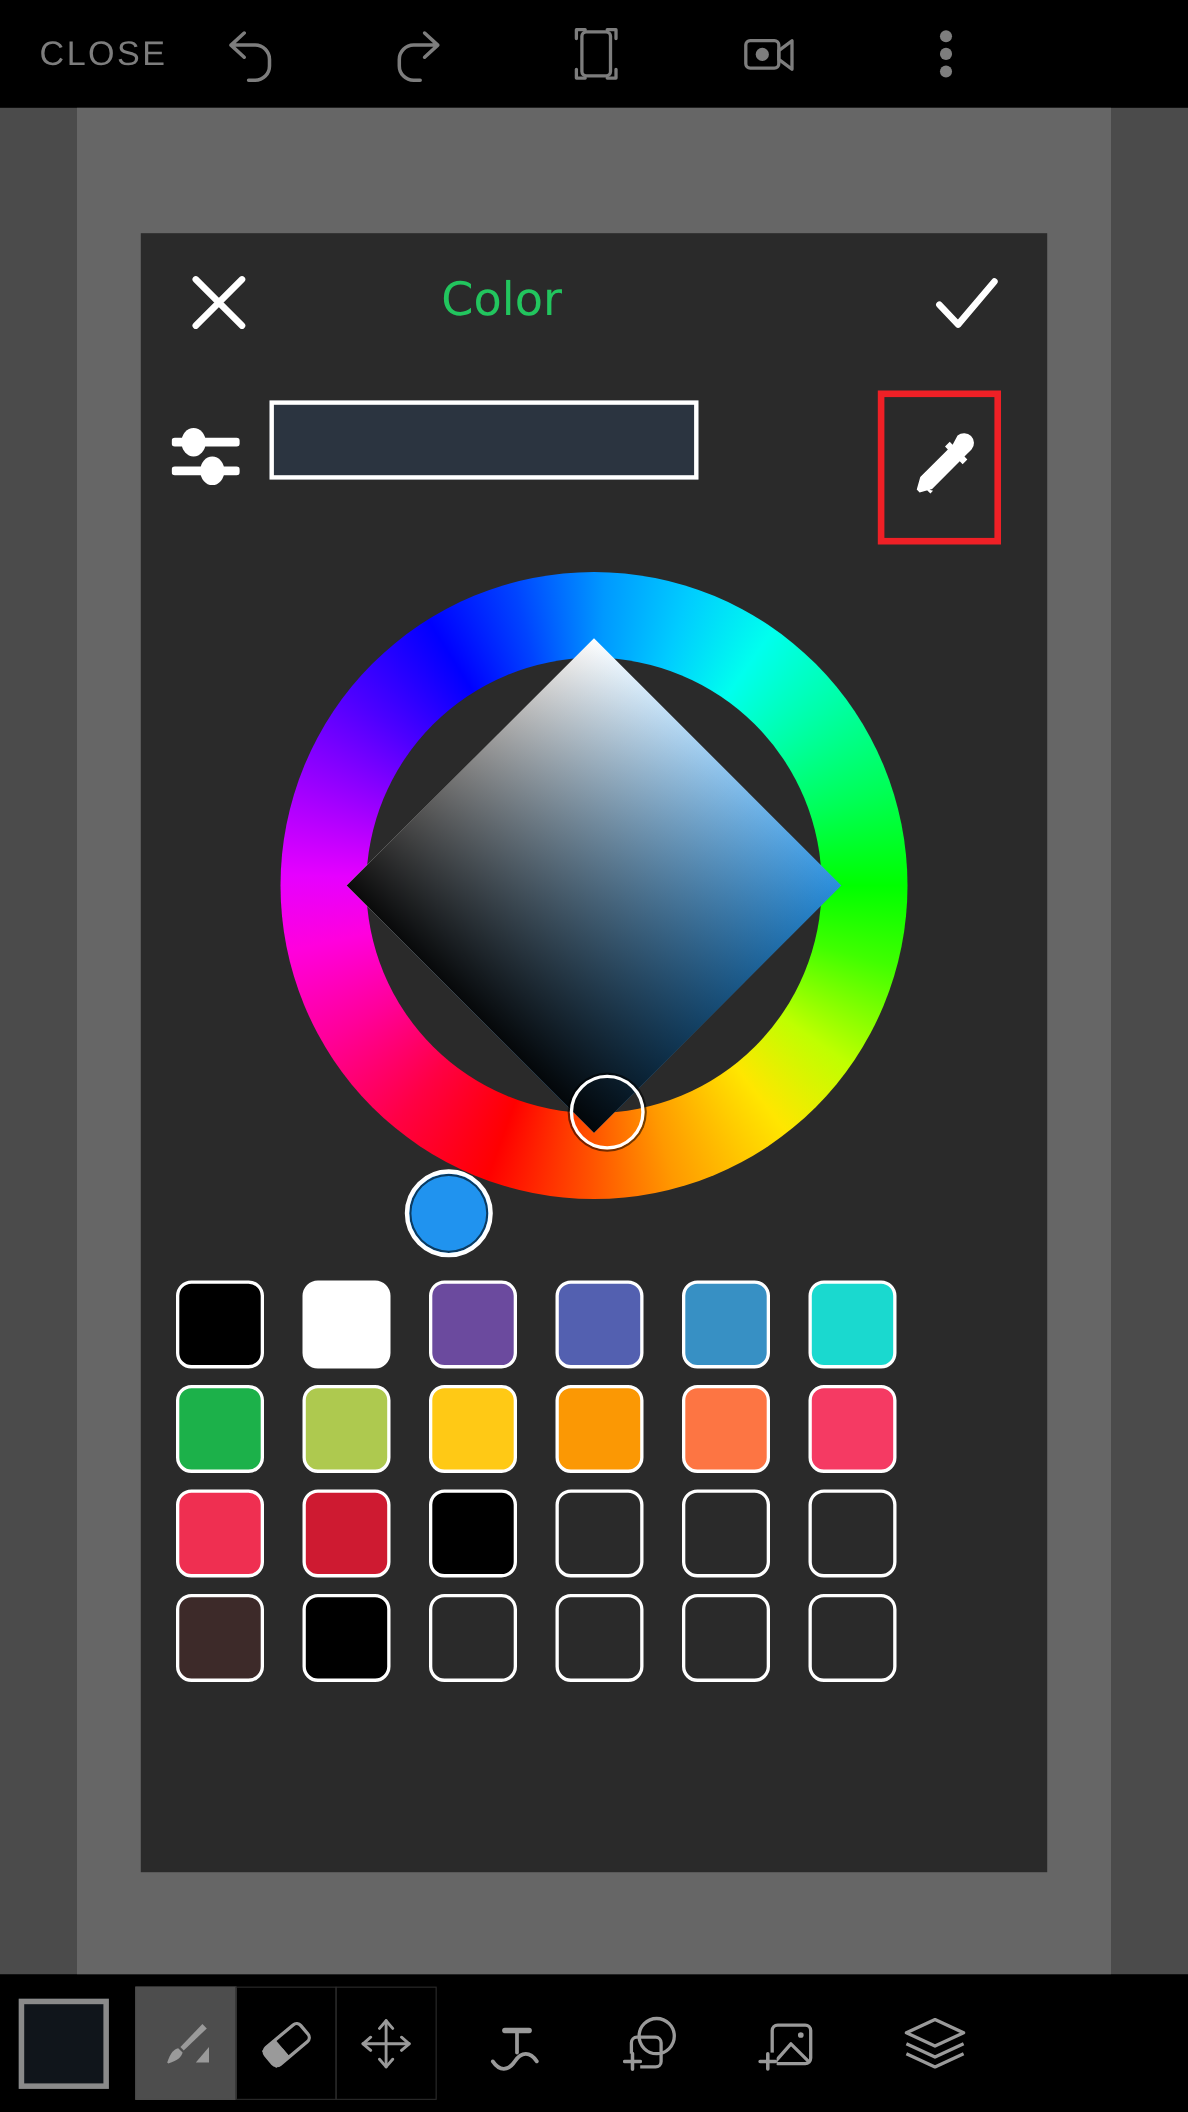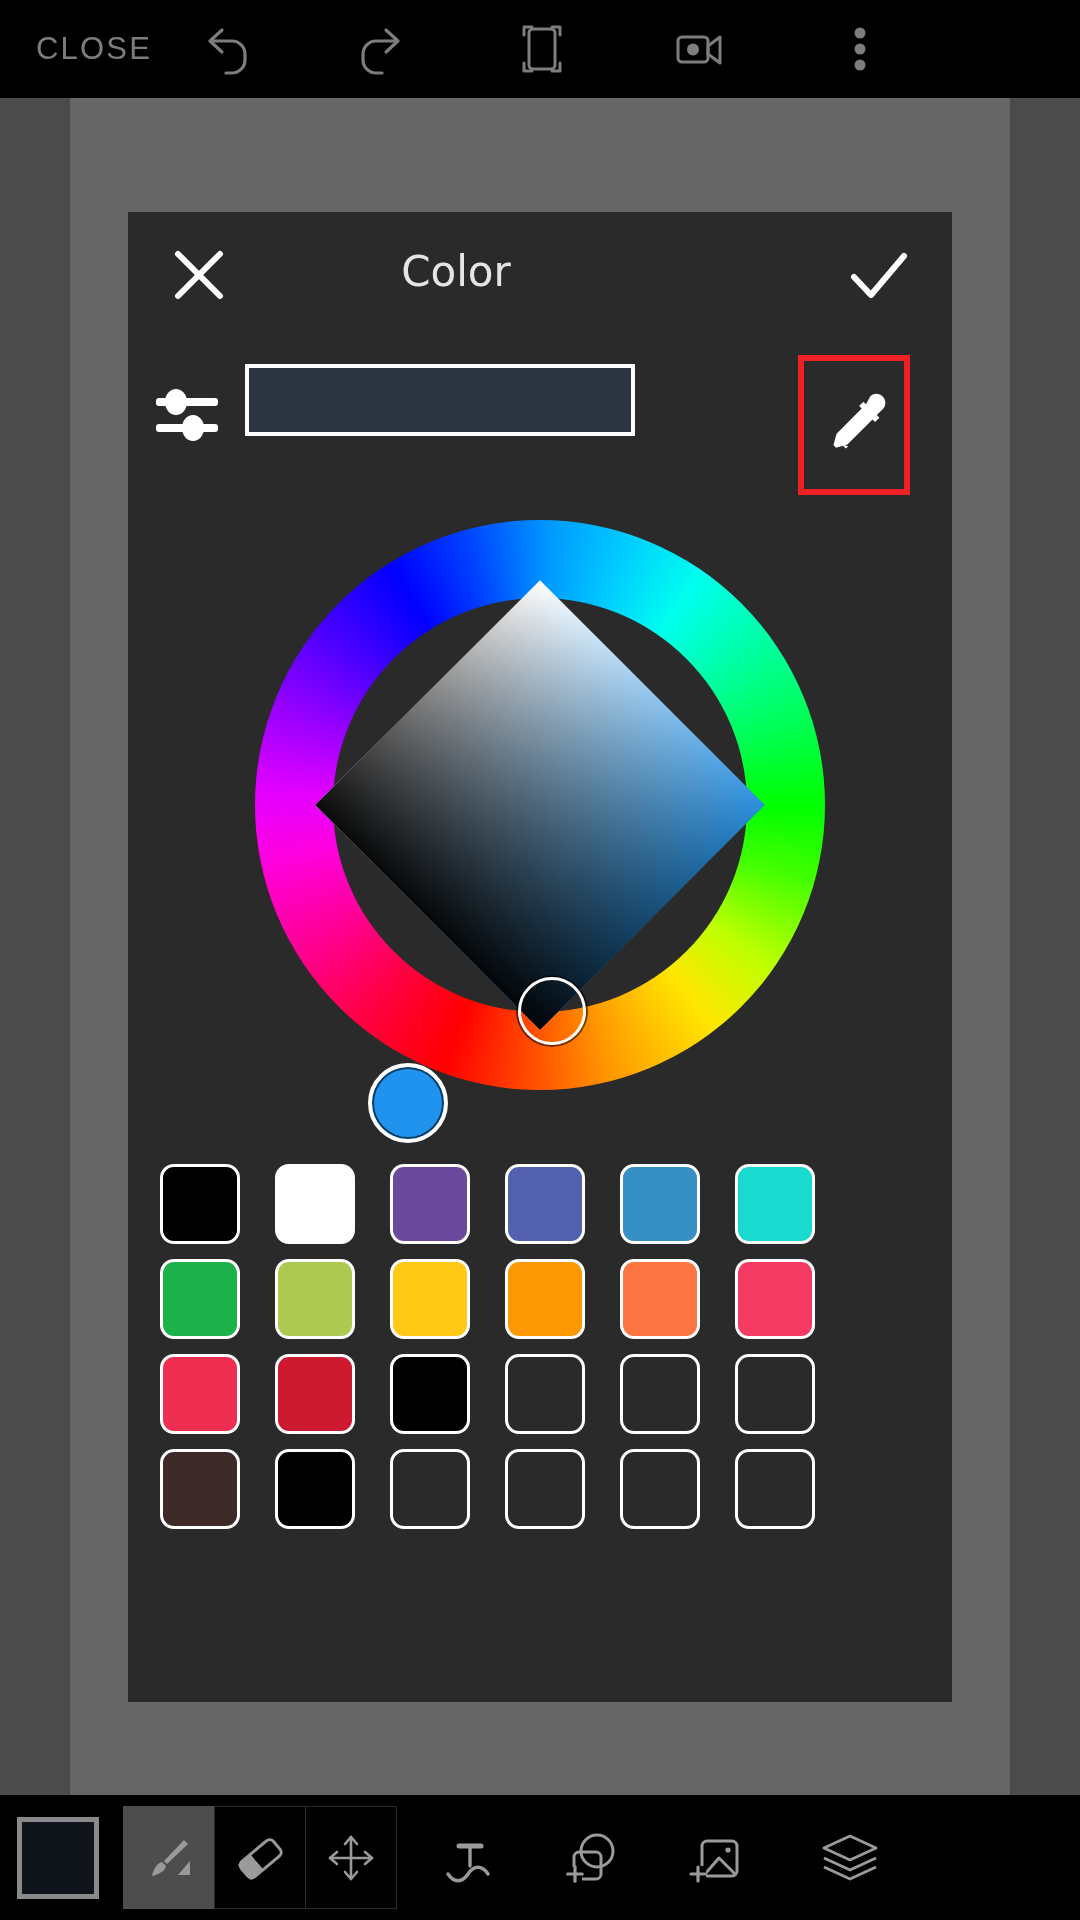--- a/index.html
+++ b/index.html
@@ -35,21 +35,21 @@
   
   #color-dialog{
     position:absolute;left:128px;top:212px;width:824px;height:1490px;
     background:#2a2a2a;
   }
   #dlg-header{
     position:absolute;left:0;top:0;width:824px;height:120px;
   }
   #dlg-title{
     position:absolute;left:0;top:0;width:656px;height:120px;line-height:120px;
-    text-align:center;color:#e5e5e5;font-size:42px;font-weight:400;
+    text-align:center;color:#22c55e;font-size:42px;font-weight:400;
     font-family:"DejaVu Sans", sans-serif;
   }
   #dlg-close{
     position:absolute;left:40px;top:32px;width:62px;height:62px;cursor:pointer;
   }
   #dlg-confirm{
     position:absolute;right:40px;top:32px;width:66px;height:62px;cursor:pointer;
   }
   #dlg-close svg,#dlg-confirm svg{display:block;width:100%;height:100%;}
 

